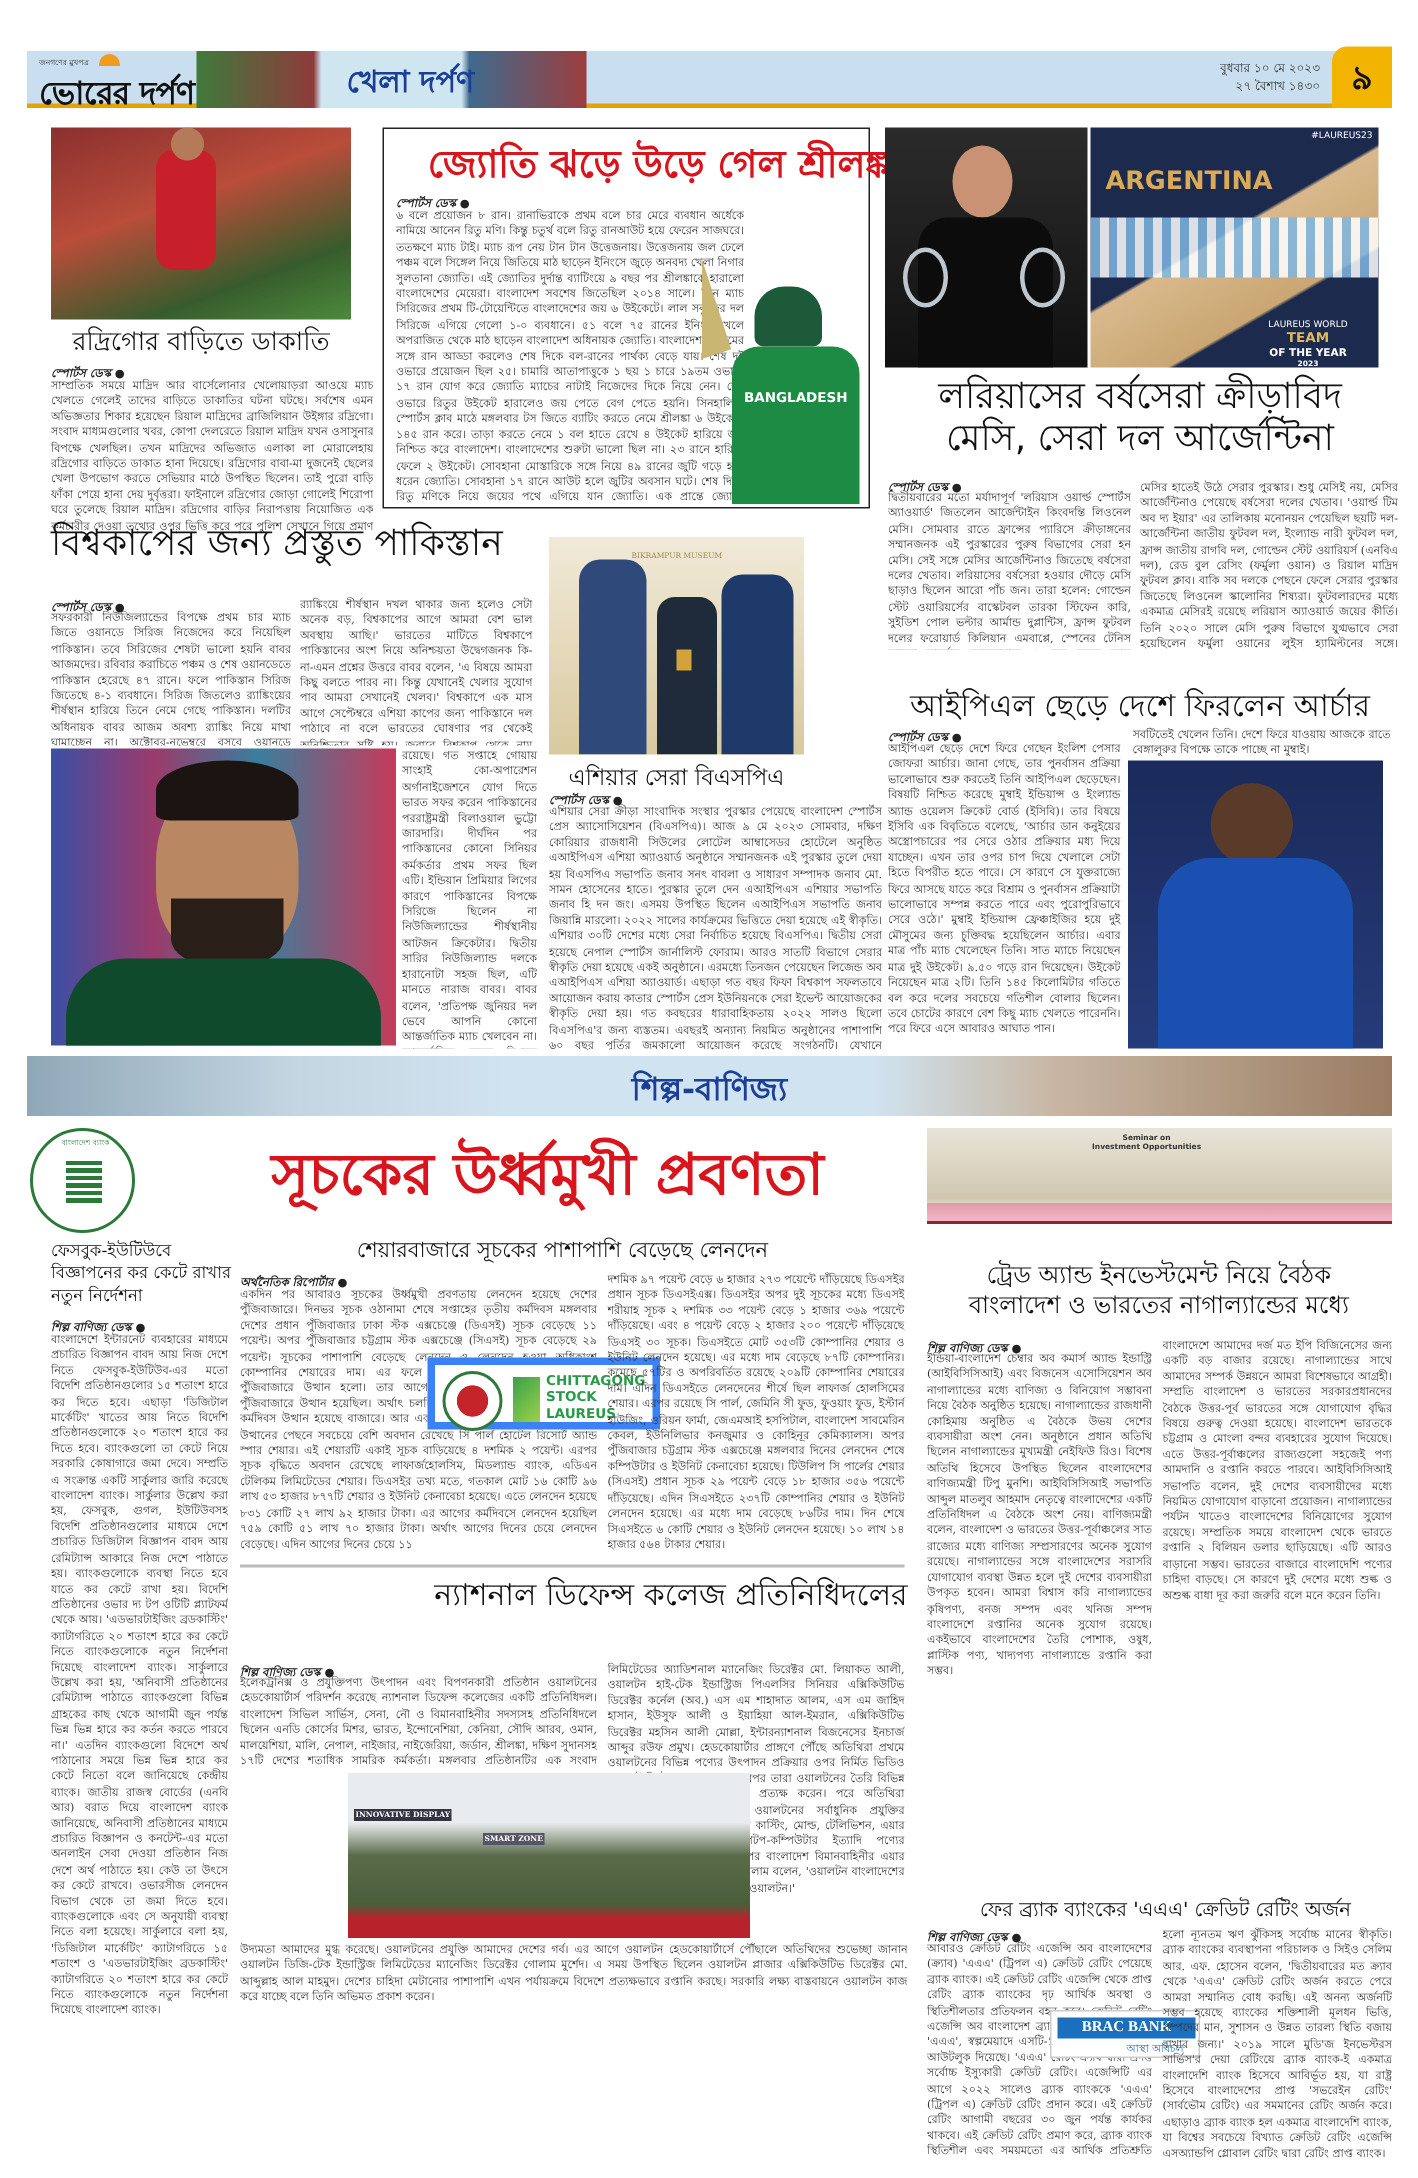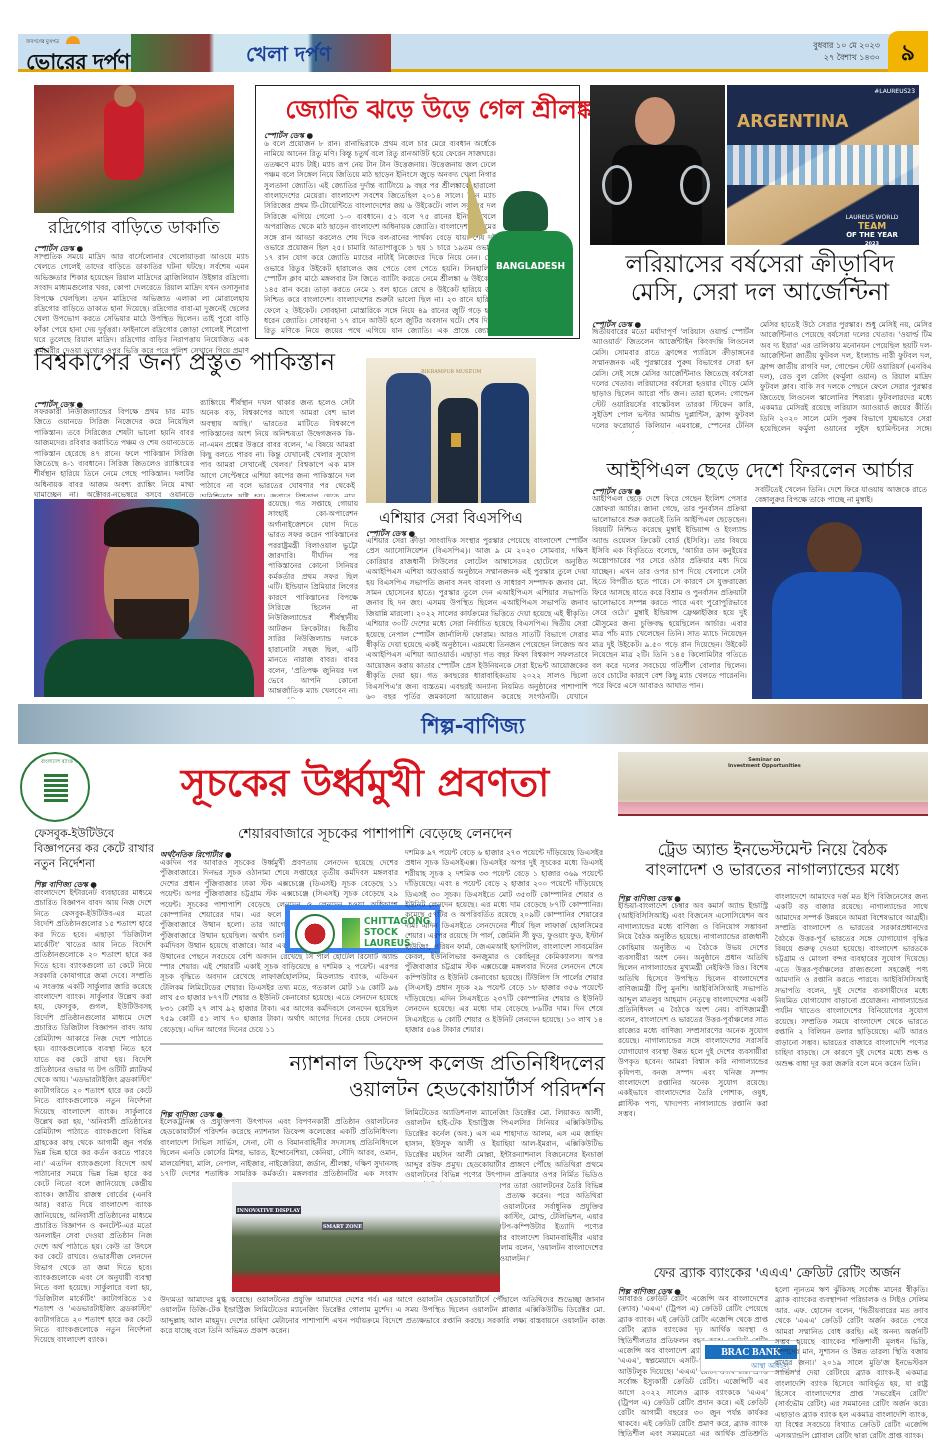--- a/index.html
+++ b/index.html
@@ -8,21 +8,21 @@
   .body-text { font-size: 7.4px; line-height: 10.4px; text-align: justify; color: #333; overflow: hidden; }
   .byline { font-size: 7.6px; font-style: italic; font-weight: bold; color: #222; }
   .photo { background: #888; overflow: hidden; }
   
   #masthead { left: 18px; top: 34px; width: 910px; height: 38px; background: #c9dfef; border-bottom: 3px solid #e3a400; }
   .logo { left: 8px; top: 4px; }
   .logo-tag { font-size: 5px; color: #333; }
   .logo-text { font-size: 21px; font-weight: bold; color: #111; font-family: "DejaVu Sans", sans-serif; letter-spacing: -0.5px; }
   .sun { position:absolute; left: 40px; top: -2px; width: 14px; height: 8px; border-radius: 14px 14px 0 0; background: #f29c1f; }
   #banner { left: 113px; top: 0; width: 260px; height: 38px; background: linear-gradient(90deg,#3f7a3b,#8e3b3b 30%,#cfe5ef 32%,#cfe5ef 68%,#3f6a8e 70%,#9c3e3e); }
-  .section-name { left: 100px; top: 5px; width: 115px; text-align:center; font-size: 20px; font-weight: bold; color: #1b3f98; font-family: "DejaVu Sans", sans-serif; }
+  .section-name { left: 100px; top: 5px; width: 115px; text-align:left; font-size: 20px; font-weight: bold; color: #1b3f98; font-family: "DejaVu Sans", sans-serif; }
   .date { right: 48px; top: 6px; text-align: right; font-size: 8px; line-height: 12px; color: #333; }
   .page-num { right: 0; top: -3px; width: 40px; height: 41px; background: #f2b400; border-radius: 10px 0 0 0; font-size: 22px; font-weight: bold; text-align:center; line-height: 42px; color:#111; }
   
   .hl-red { color: #d8141c; font-weight: bold; font-family: "DejaVu Sans", sans-serif; }
   .hl-black { color: #111; font-family: "DejaVu Sans", sans-serif; }
   .boxed { border: 1.5px solid #222; }
   .caption-on-photo { color:#fff; font-family:"DejaVu Sans",sans-serif; font-weight:bold; text-align:center; }
   .divider { background: #bbb; height: 2px; }
 </style>
 </head>
@@ -163,21 +163,20 @@
 <div class="abs hl-black" style="left:600px;top:840px;width:345px;text-align:center;font-size:16px;line-height:20px;">
   <div>ট্রেড অ্যান্ড ইনভেস্টমেন্ট নিয়ে বৈঠক</div>
   <div>বাংলাদেশ ও ভারতের নাগাল্যান্ডের মধ্যে</div>
 </div>
 <div class="abs byline" style="left:618px;top:892px;">শিল্প বাণিজ্য ডেস্ক ●</div>
 <div class="abs body-text" style="left:618px;top:901px;width:150px;height:330px;">ইন্ডিয়া-বাংলাদেশ চেম্বার অব কমার্স অ্যান্ড ইন্ডাস্ট্রি (আইবিসিসিআই) এবং বিজনেস এসোসিয়েশন অব নাগাল্যান্ডের মধ্যে বাণিজ্য ও বিনিয়োগ সম্ভাবনা নিয়ে বৈঠক অনুষ্ঠিত হয়েছে। নাগাল্যান্ডের রাজধানী কোহিমায় অনুষ্ঠিত এ বৈঠকে উভয় দেশের ব্যবসায়ীরা অংশ নেন। অনুষ্ঠানে প্রধান অতিথি ছিলেন নাগাল্যান্ডের মুখ্যমন্ত্রী নেইফিউ রিও। বিশেষ অতিথি হিসেবে উপস্থিত ছিলেন বাংলাদেশের বাণিজ্যমন্ত্রী টিপু মুনশি। আইবিসিসিআই সভাপতি আব্দুল মাতলুব আহমাদ নেতৃত্বে বাংলাদেশের একটি প্রতিনিধিদল এ বৈঠকে অংশ নেয়। বাণিজ্যমন্ত্রী বলেন, বাংলাদেশ ও ভারতের উত্তর-পূর্বাঞ্চলের সাত রাজ্যের মধ্যে বাণিজ্য সম্প্রসারণের অনেক সুযোগ রয়েছে। নাগাল্যান্ডের সঙ্গে বাংলাদেশের সরাসরি যোগাযোগ ব্যবস্থা উন্নত হলে দুই দেশের ব্যবসায়ীরা উপকৃত হবেন। আমরা বিশ্বাস করি নাগাল্যান্ডের কৃষিপণ্য, বনজ সম্পদ এবং খনিজ সম্পদ বাংলাদেশে রপ্তানির অনেক সুযোগ রয়েছে। একইভাবে বাংলাদেশের তৈরি পোশাক, ওষুধ, প্লাস্টিক পণ্য, খাদ্যপণ্য নাগাল্যান্ডে রপ্তানি করা সম্ভব।</div>
 <div class="abs body-text" style="left:775px;top:892px;width:153px;height:340px;">বাংলাদেশে আমাদের দর্জ মত ইপি বিজিনেসের জন্য একটি বড় বাজার রয়েছে। নাগাল্যান্ডের সাথে আমাদের সম্পর্ক উন্নয়নে আমরা বিশেষভাবে আগ্রহী। সম্প্রতি বাংলাদেশ ও ভারতের সরকারপ্রধানদের বৈঠকে উত্তর-পূর্ব ভারতের সঙ্গে যোগাযোগ বৃদ্ধির বিষয়ে গুরুত্ব দেওয়া হয়েছে। বাংলাদেশ ভারতকে চট্টগ্রাম ও মোংলা বন্দর ব্যবহারের সুযোগ দিয়েছে। এতে উত্তর-পূর্বাঞ্চলের রাজ্যগুলো সহজেই পণ্য আমদানি ও রপ্তানি করতে পারবে। আইবিসিসিআই সভাপতি বলেন, দুই দেশের ব্যবসায়ীদের মধ্যে নিয়মিত যোগাযোগ বাড়ানো প্রয়োজন। নাগাল্যান্ডের পর্যটন খাতেও বাংলাদেশের বিনিয়োগের সুযোগ রয়েছে। সম্প্রতিক সময়ে বাংলাদেশ থেকে ভারতে রপ্তানি ২ বিলিয়ন ডলার ছাড়িয়েছে। এটি আরও বাড়ানো সম্ভব। ভারতের বাজারে বাংলাদেশি পণ্যের চাহিদা বাড়ছে। সে কারণে দুই দেশের মধ্যে শুল্ক ও অশুল্ক বাধা দূর করা জরুরি বলে মনে করেন তিনি।</div>
 
 <div class="abs hl-black" style="left:160px;top:1050px;width:445px;text-align:right;font-size:20px;line-height:26px;">
   <div>ন্যাশনাল ডিফেন্স কলেজ প্রতিনিধিদলের</div>
-  <div>ওয়ালটন হেডকোয়ার্টার্স পরিদর্শন</div>
 </div>
 <div class="abs byline" style="left:160px;top:1108px;">শিল্প বাণিজ্য ডেস্ক ●</div>
 <div class="abs body-text" style="left:160px;top:1117px;width:238px;height:62px;">ইলেকট্রনিক্স ও প্রযুক্তিপণ্য উৎপাদন এবং বিপণনকারী প্রতিষ্ঠান ওয়ালটনের হেডকোয়ার্টার্স পরিদর্শন করেছে ন্যাশনাল ডিফেন্স কলেজের একটি প্রতিনিধিদল। বাংলাদেশ সিভিল সার্ভিস, সেনা, নৌ ও বিমানবাহিনীর সদস্যসহ প্রতিনিধিদলে ছিলেন এনডি কোর্সের মিশর, ভারত, ইন্দোনেশিয়া, কেনিয়া, সৌদি আরব, ওমান, মালয়েশিয়া, মালি, নেপাল, নাইজার, নাইজেরিয়া, জর্ডান, শ্রীলঙ্কা, দক্ষিণ সুদানসহ ১৭টি দেশের শতাধিক সামরিক কর্মকর্তা। মঙ্গলবার প্রতিষ্ঠানটির এক সংবাদ বিজ্ঞপ্তিতে এ তথ্য জানানো হয়েছে। এ সময় ন্যাশনাল ডিফেন্স কলেজ প্রতিনিধিদলকে ওয়ালটনের অত্যাধুনিক প্রযুক্তির বিভিন্ন পণ্যের উৎপাদন কার্যক্রম সম্পর্কে অবহিত করা হয়।</div>
 <div class="abs body-text" style="left:405px;top:1108px;width:198px;height:200px;">লিমিটেডের অ্যাডিশনাল ম্যানেজিং ডিরেক্টর মো. লিয়াকত আলী, ওয়ালটন হাই-টেক ইন্ডাস্ট্রিজ পিএলসির সিনিয়র এক্সিকিউটিভ ডিরেক্টর কর্নেল (অব.) এস এম শাহাদাত আলম, এস এম জাহিদ হাসান, ইউসুফ আলী ও ইয়াহিয়া আল-ইমরান, এক্সিকিউটিভ ডিরেক্টর মহসিন আলী মোল্লা, ইন্টারন্যাশনাল বিজনেসের ইনচার্জ আব্দুর রউফ প্রমুখ। হেডকোয়ার্টার প্রাঙ্গণে পৌঁছে অতিথিরা প্রথমে ওয়ালটনের বিভিন্ন পণ্যের উৎপাদন প্রক্রিয়ার ওপর নির্মিত ভিডিও ডকুমেন্টারি উপভোগ করেন। এরপর তারা ওয়ালটনের তৈরি বিভিন্ন পণ্যে সজ্জিত ডিসপ্লে সেন্টার প্রত্যক্ষ করেন। পরে অতিথিরা সরেজমিনে পরিদর্শন করেন ওয়ালটনের সর্বাধুনিক প্রযুক্তির রেফ্রিজারেটর, কম্প্রেসর, মেটাল কাস্টিং, মোল্ড, টেলিভিশন, এয়ার কন্ডিশনার, এলিভেটর, ল্যাপটপ-কম্পিউটার ইত্যাদি পণ্যের প্রোডাকশন প্ল্যান্ট। পরিদর্শনের পর বাংলাদেশ বিমানবাহিনীর এয়ার ভাইস মার্শাল মুহাম্মদ কামরুল ইসলাম বলেন, 'ওয়ালটন বাংলাদেশের গর্ব। বিশ্বমানের পণ্য তৈরি করছে ওয়ালটন।'</div>
 <div class="abs photo" style="left:232px;top:1182px;width:268px;height:110px;background:linear-gradient(180deg,#e9ecef 30%,#5a6b4a 50%,#4a5e3a 80%,#b8222a 88%);">
   <div class="abs" style="left:4px;top:24px;font-size:5px;font-weight:bold;color:#fff;background:#334;padding:1px;">INNOVATIVE DISPLAY</div>
   <div class="abs" style="left:90px;top:40px;font-size:5px;font-weight:bold;color:#fff;background:#556;padding:1px;">SMART ZONE</div>
 </div>
 <div class="abs body-text" style="left:160px;top:1295px;width:445px;height:140px;">উদ্যমতা আমাদের মুগ্ধ করেছে। ওয়ালটনের প্রযুক্তি আমাদের দেশের গর্ব। এর আগে ওয়ালটন হেডকোয়ার্টার্সে পৌঁছালে অতিথিদের শুভেচ্ছা জানান ওয়ালটন ডিজি-টেক ইন্ডাস্ট্রিজ লিমিটেডের ম্যানেজিং ডিরেক্টর গোলাম মুর্শেদ। এ সময় উপস্থিত ছিলেন ওয়ালটন প্লাজার এক্সিকিউটিভ ডিরেক্টর মো. আব্দুল্লাহ আল মাহমুদ। দেশের চাহিদা মেটানোর পাশাপাশি এখন পর্যায়ক্রমে বিদেশে প্রত্যক্ষভাবে রপ্তানি করছে। সরকারি লক্ষ্য বাস্তবায়নে ওয়ালটন কাজ করে যাচ্ছে বলে তিনি অভিমত প্রকাশ করেন।</div>
 

